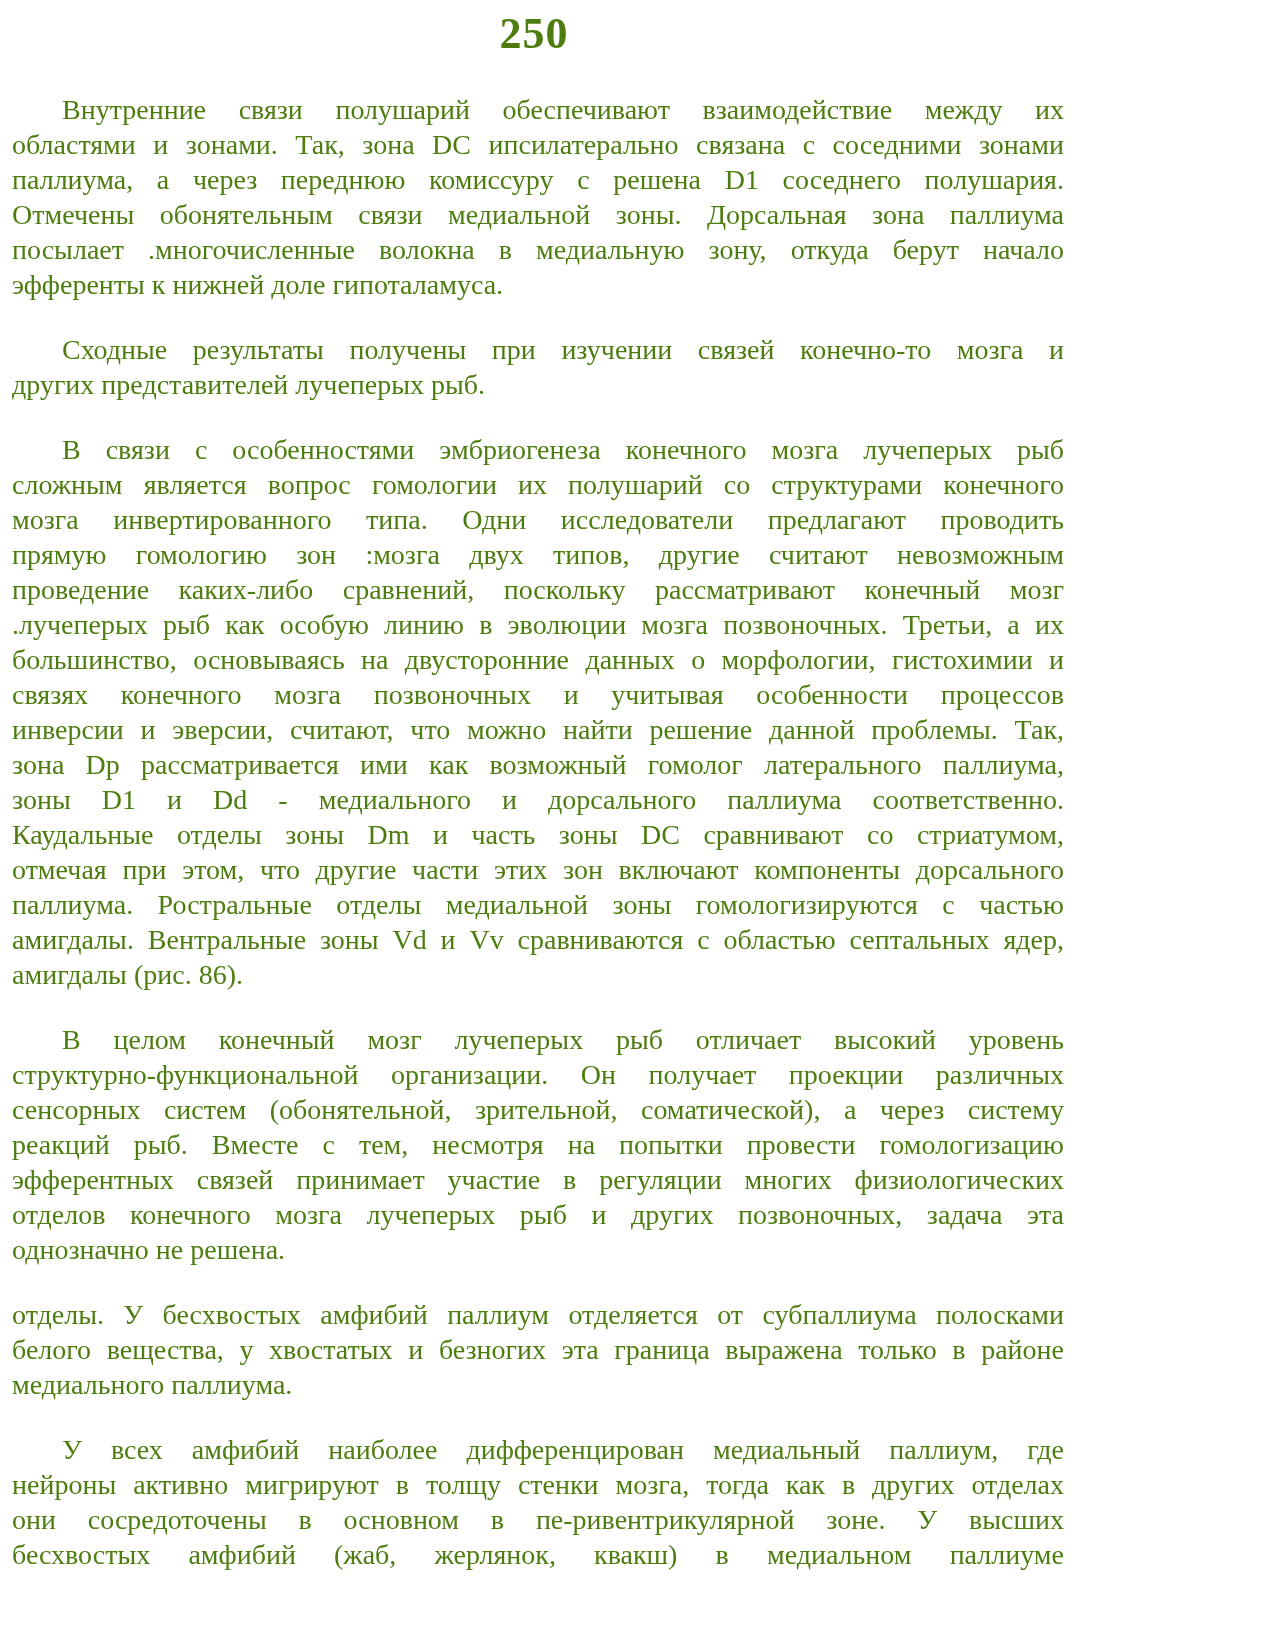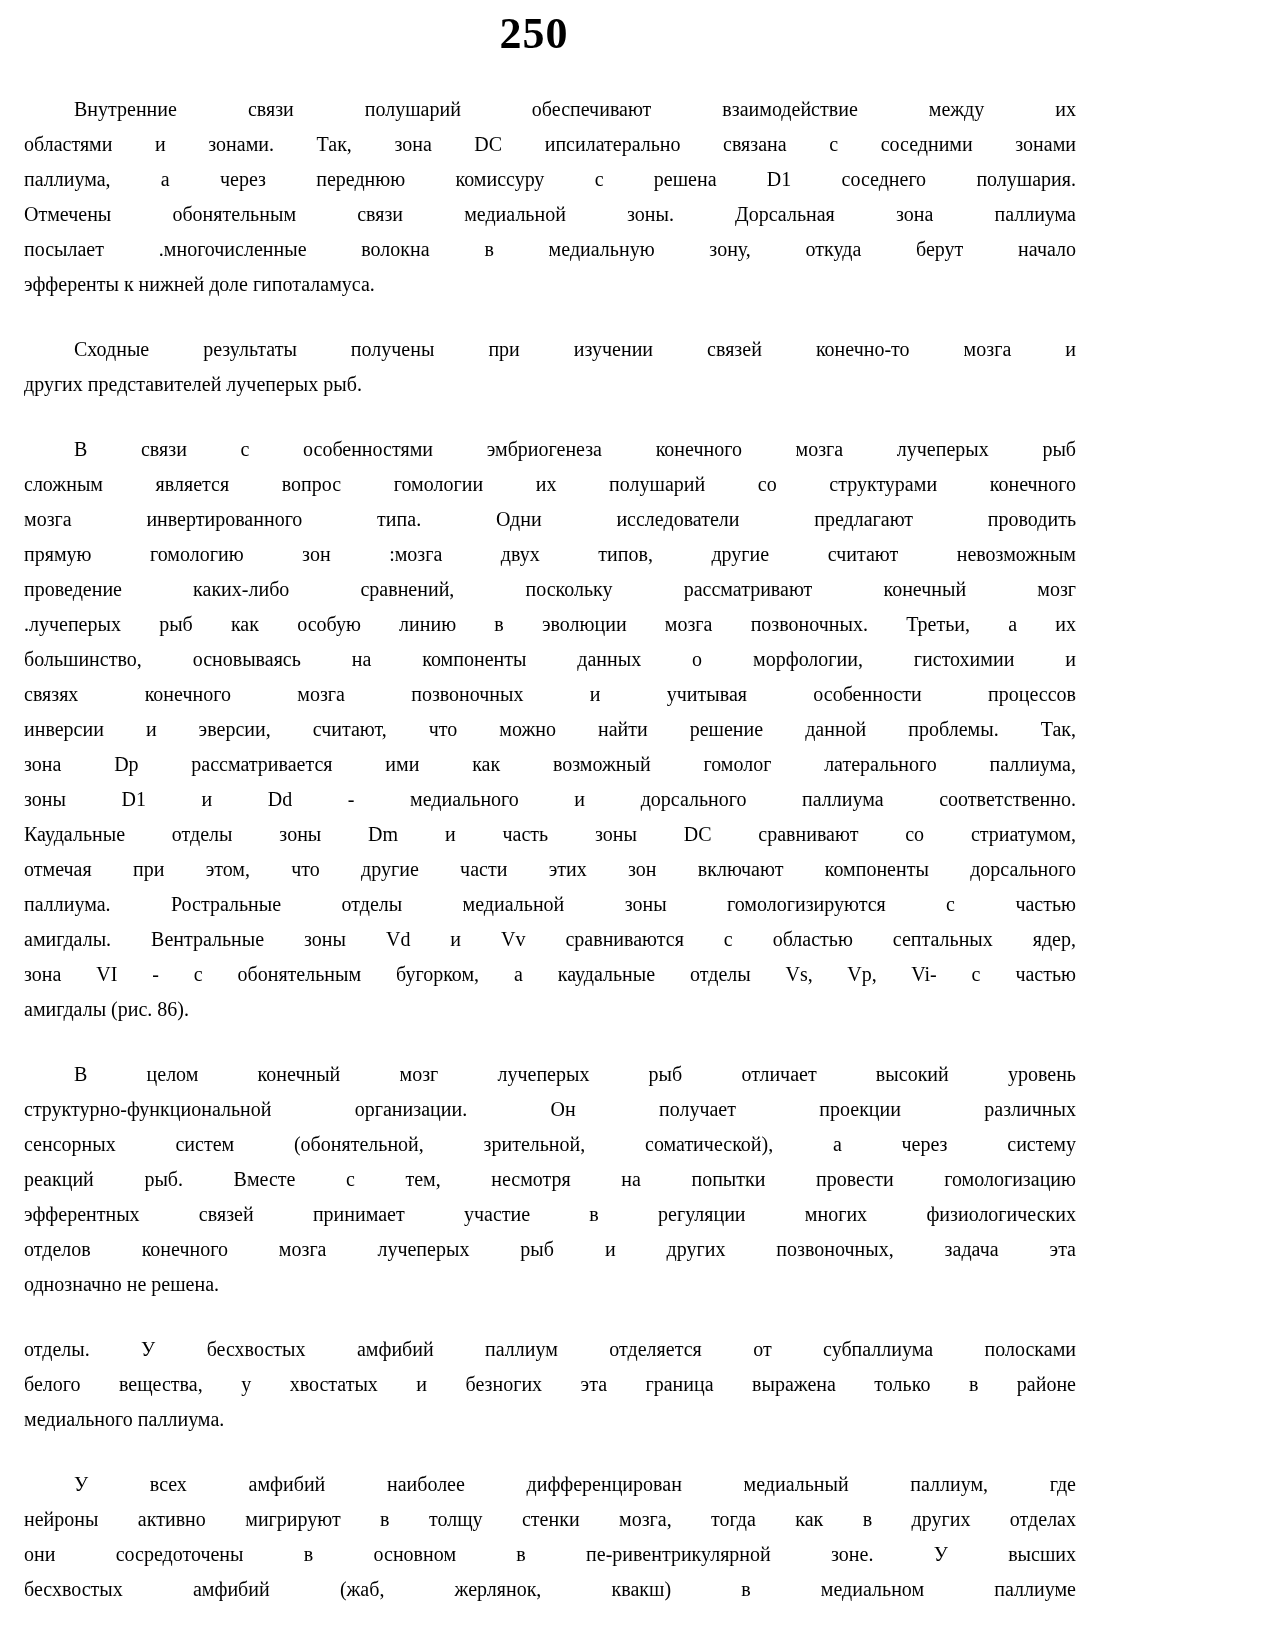--- a/index.html
+++ b/index.html
@@ -2,39 +2,39 @@
 <html lang="ru"><head>
 <meta charset="utf-8">
 <style>
   html, body { margin: 0; padding: 0; }
   body { background: #ffffff; }
   .page {
     position: relative;
     width: 1275px;
     height: 1650px;
     background: #ffffff;
-    color: #000000;
+    color: #4d7c0f;
     font-family: "Liberation Serif", "DejaVu Serif", serif;
     overflow: hidden;
   }
   .page-header {
     width: 1052px;
     margin: 10px 0 0 8px;
   }
   .page-number {
     text-align: center;
     font-weight: bold;
     font-size: 44px;
     line-height: 48px;
     letter-spacing: 1px;
   }
   .page-body {
     width: 1052px;
-    margin: 34px 0 0 24px;
-    font-size: 20px;
+    margin: 34px 0 0 12px;
+    font-size: 28px;
     line-height: 35px;
   }
   .para { margin: 30px 0 0 0; }
   .para:first-child { margin-top: 0; }
   .line {
     height: 35px;
     overflow: hidden;
     text-align: left;
   }
   .line.just {
@@ -63,30 +63,29 @@
         <div class="line first just">Сходные результаты получены при изучении связей конечно-то мозга и</div>
         <div class="line">других представителей лучеперых рыб.</div>
       </div>
       <div class="para">
         <div class="line first just">В связи с особенностями эмбриогенеза конечного мозга лучеперых рыб</div>
         <div class="line just">сложным является вопрос гомологии их полушарий со структурами конечного</div>
         <div class="line just">мозга инвертированного типа. Одни исследователи предлагают проводить</div>
         <div class="line just">прямую гомологию зон :мозга двух типов, другие считают невозможным</div>
         <div class="line just">проведение каких-либо сравнений, поскольку рассматривают конечный мозг</div>
         <div class="line just">.лучеперых рыб как особую линию в эволюции мозга позвоночных. Третьи, а их</div>
-        <div class="line just">большинство, основываясь на компоненты данных о морфологии, гистохимии и</div>
+        <div class="line just">большинство, основываясь на двусторонние данных о морфологии, гистохимии и</div>
         <div class="line just">связях конечного мозга позвоночных и учитывая особенности процессов</div>
         <div class="line just">инверсии и эверсии, считают, что можно найти решение данной проблемы. Так,</div>
         <div class="line just">зона Dp рассматривается ими как возможный гомолог латерального паллиума,</div>
         <div class="line just">зоны D1 и Dd - медиального и дорсального паллиума соответственно.</div>
         <div class="line just">Каудальные отделы зоны Dm и часть зоны DC сравнивают со стриатумом,</div>
         <div class="line just">отмечая при этом, что другие части этих зон включают компоненты дорсального</div>
         <div class="line just">паллиума. Ростральные отделы медиальной зоны гомологизируются с частью</div>
         <div class="line just">амигдалы. Вентральные зоны Vd и Vv сравниваются с областью септальных ядер,</div>
-        <div class="line just">зона VI - с обонятельным бугорком, а каудальные отделы Vs, Vp, Vi- с частью</div>
         <div class="line">амигдалы (рис. 86).</div>
       </div>
       <div class="para">
         <div class="line first just">В целом конечный мозг лучеперых рыб отличает высокий уровень</div>
         <div class="line just">структурно-функциональной организации. Он получает проекции различных</div>
         <div class="line just">сенсорных систем (обонятельной, зрительной, соматической), а через систему</div>
         <div class="line just">реакций рыб. Вместе с тем, несмотря на попытки провести гомологизацию</div>
         <div class="line just">эфферентных связей принимает участие в регуляции многих физиологических</div>
         <div class="line just">отделов конечного мозга лучеперых рыб и других позвоночных, задача эта</div>
         <div class="line">однозначно не решена.</div>

